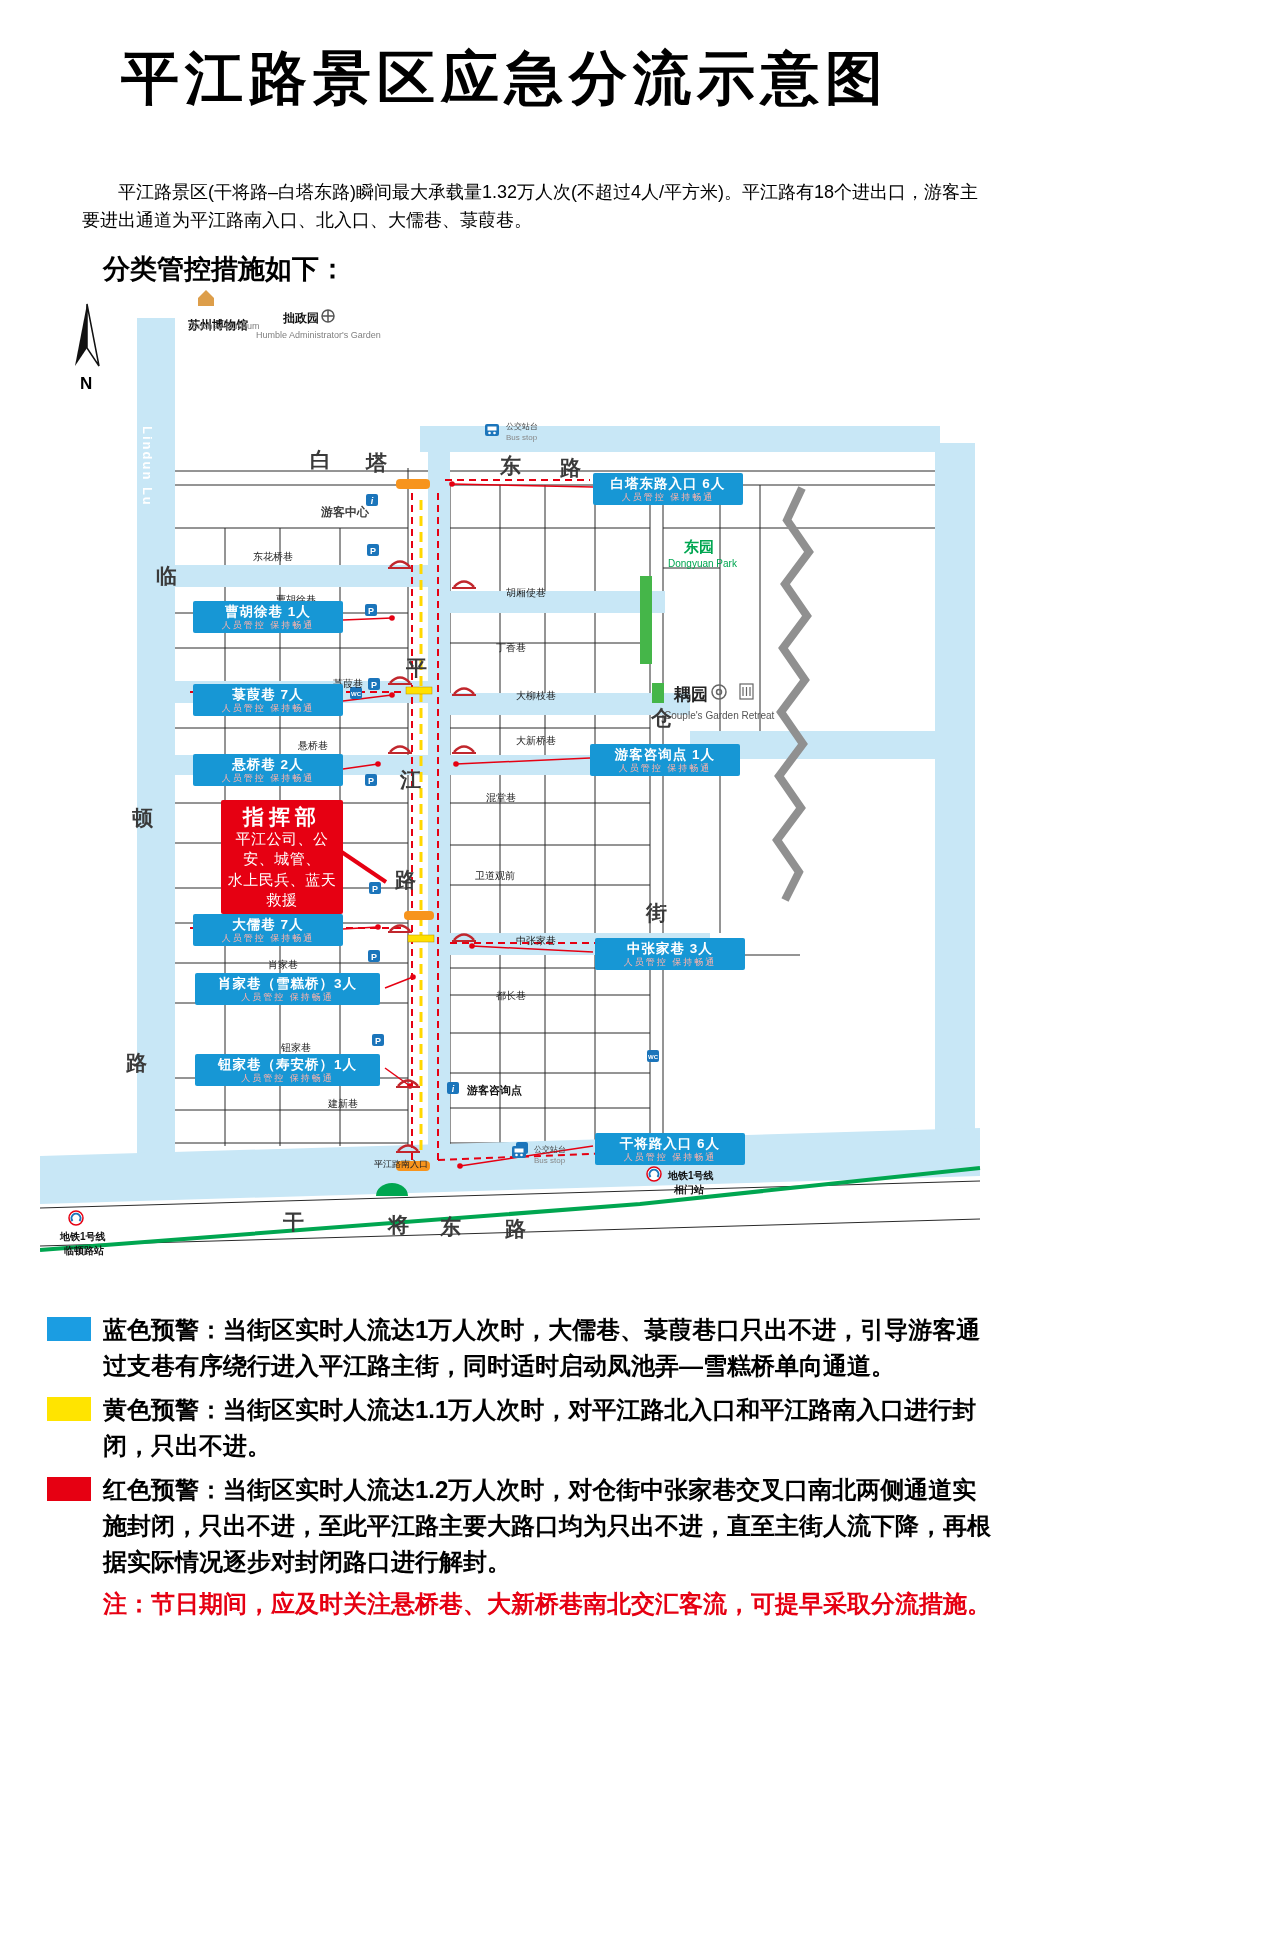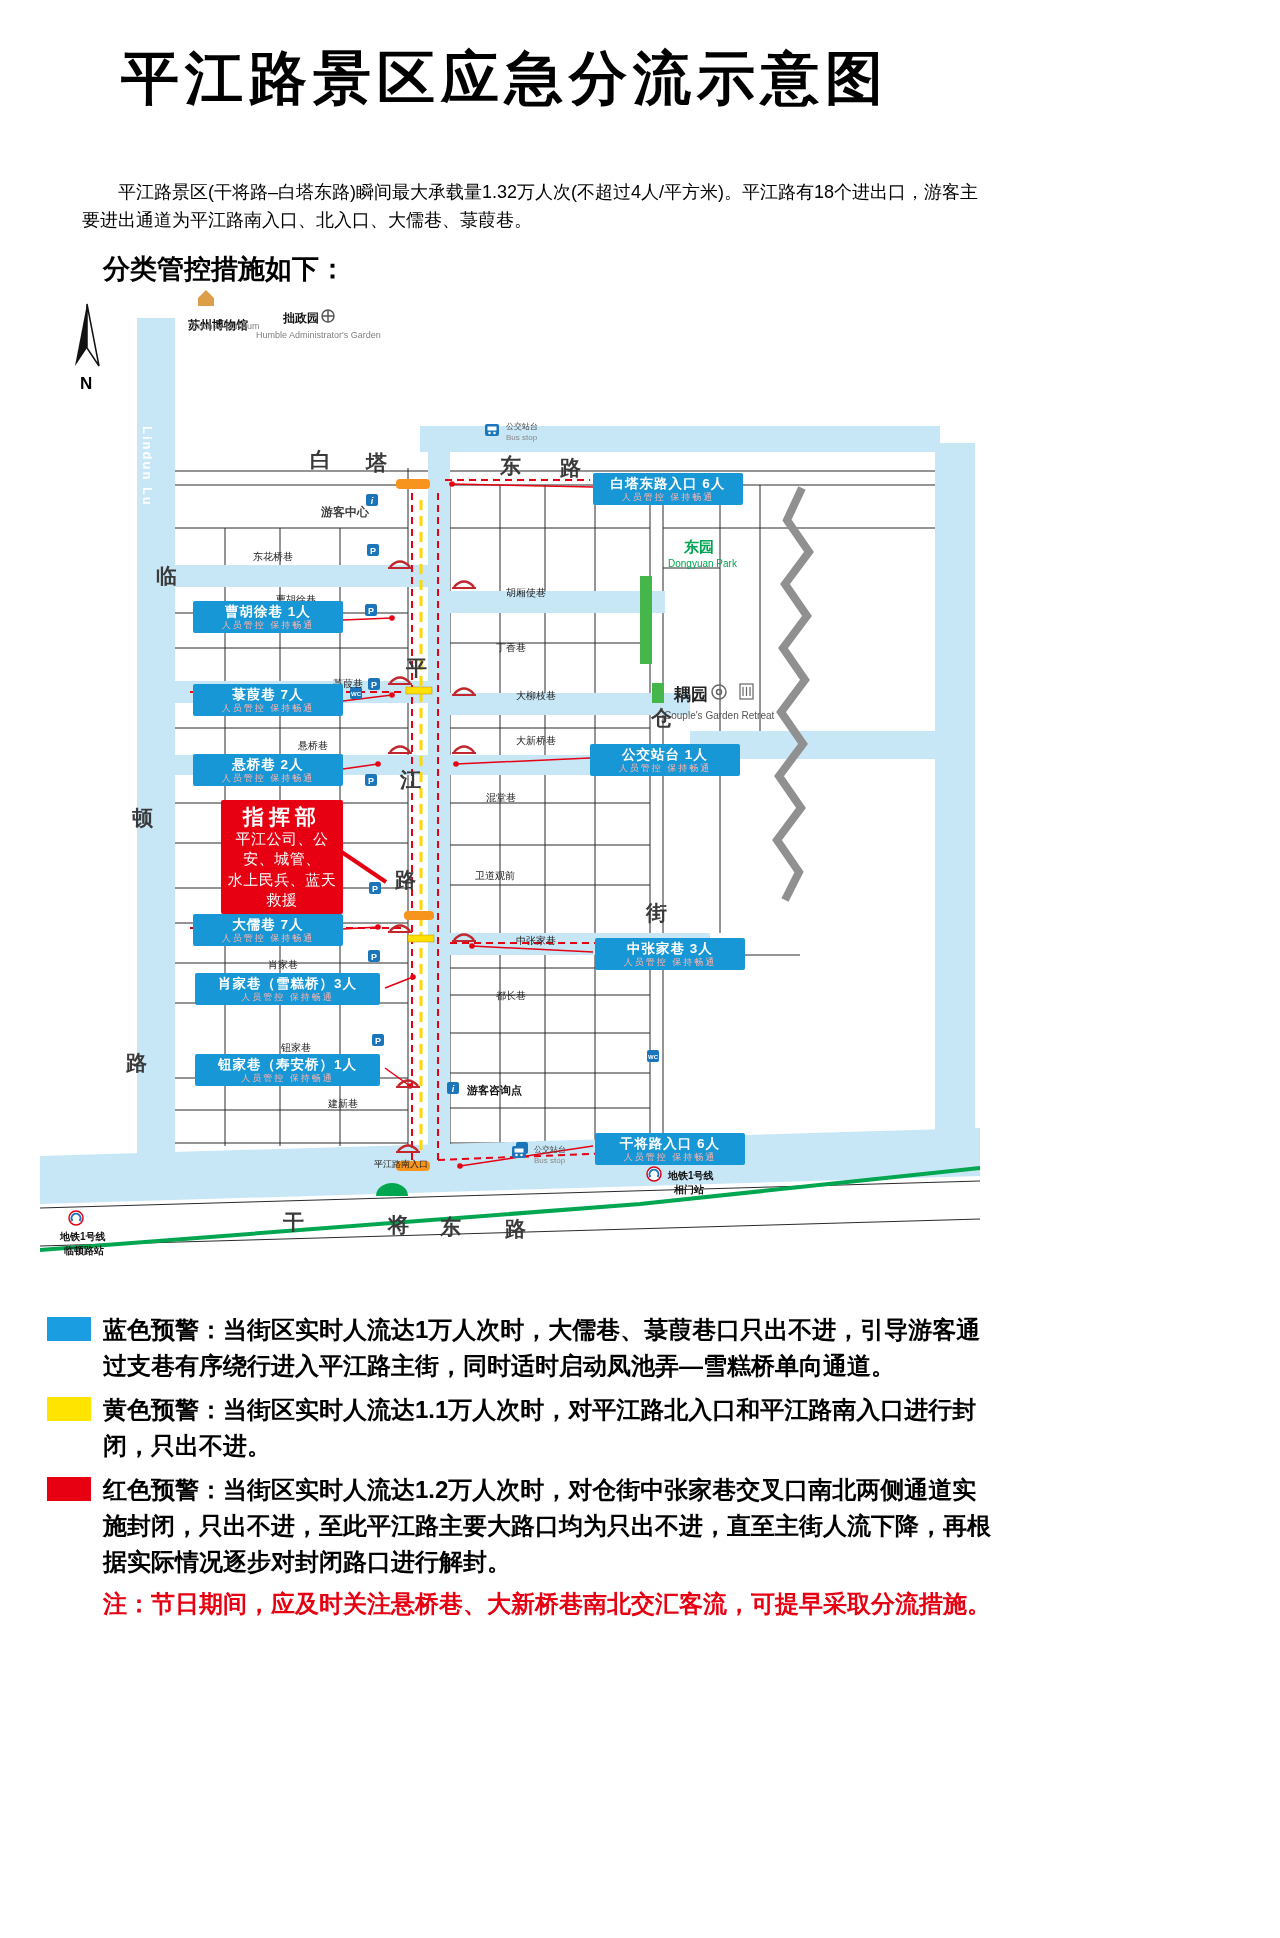--- a/index.html
+++ b/index.html
@@ -278,21 +278,21 @@
     </div>
     <div class="entry" style="left:153px;top:396px;width:150px;">
       <div class="t">菉葭巷 7人</div>
       <div class="s">人员管控 保持畅通</div>
     </div>
     <div class="entry" style="left:153px;top:466px;width:150px;">
       <div class="t">悬桥巷 2人</div>
       <div class="s">人员管控 保持畅通</div>
     </div>
     <div class="entry" style="left:550px;top:456px;width:150px;">
-      <div class="t">公交站台 1人</div>
+      <div class="t">游客咨询点 1人</div>
       <div class="s">人员管控 保持畅通</div>
     </div>
     <div class="entry" style="left:153px;top:626px;width:150px;">
       <div class="t">大儒巷 7人</div>
       <div class="s">人员管控 保持畅通</div>
     </div>
     <div class="entry" style="left:555px;top:650px;width:150px;">
       <div class="t">中张家巷 3人</div>
       <div class="s">人员管控 保持畅通</div>
     </div>

